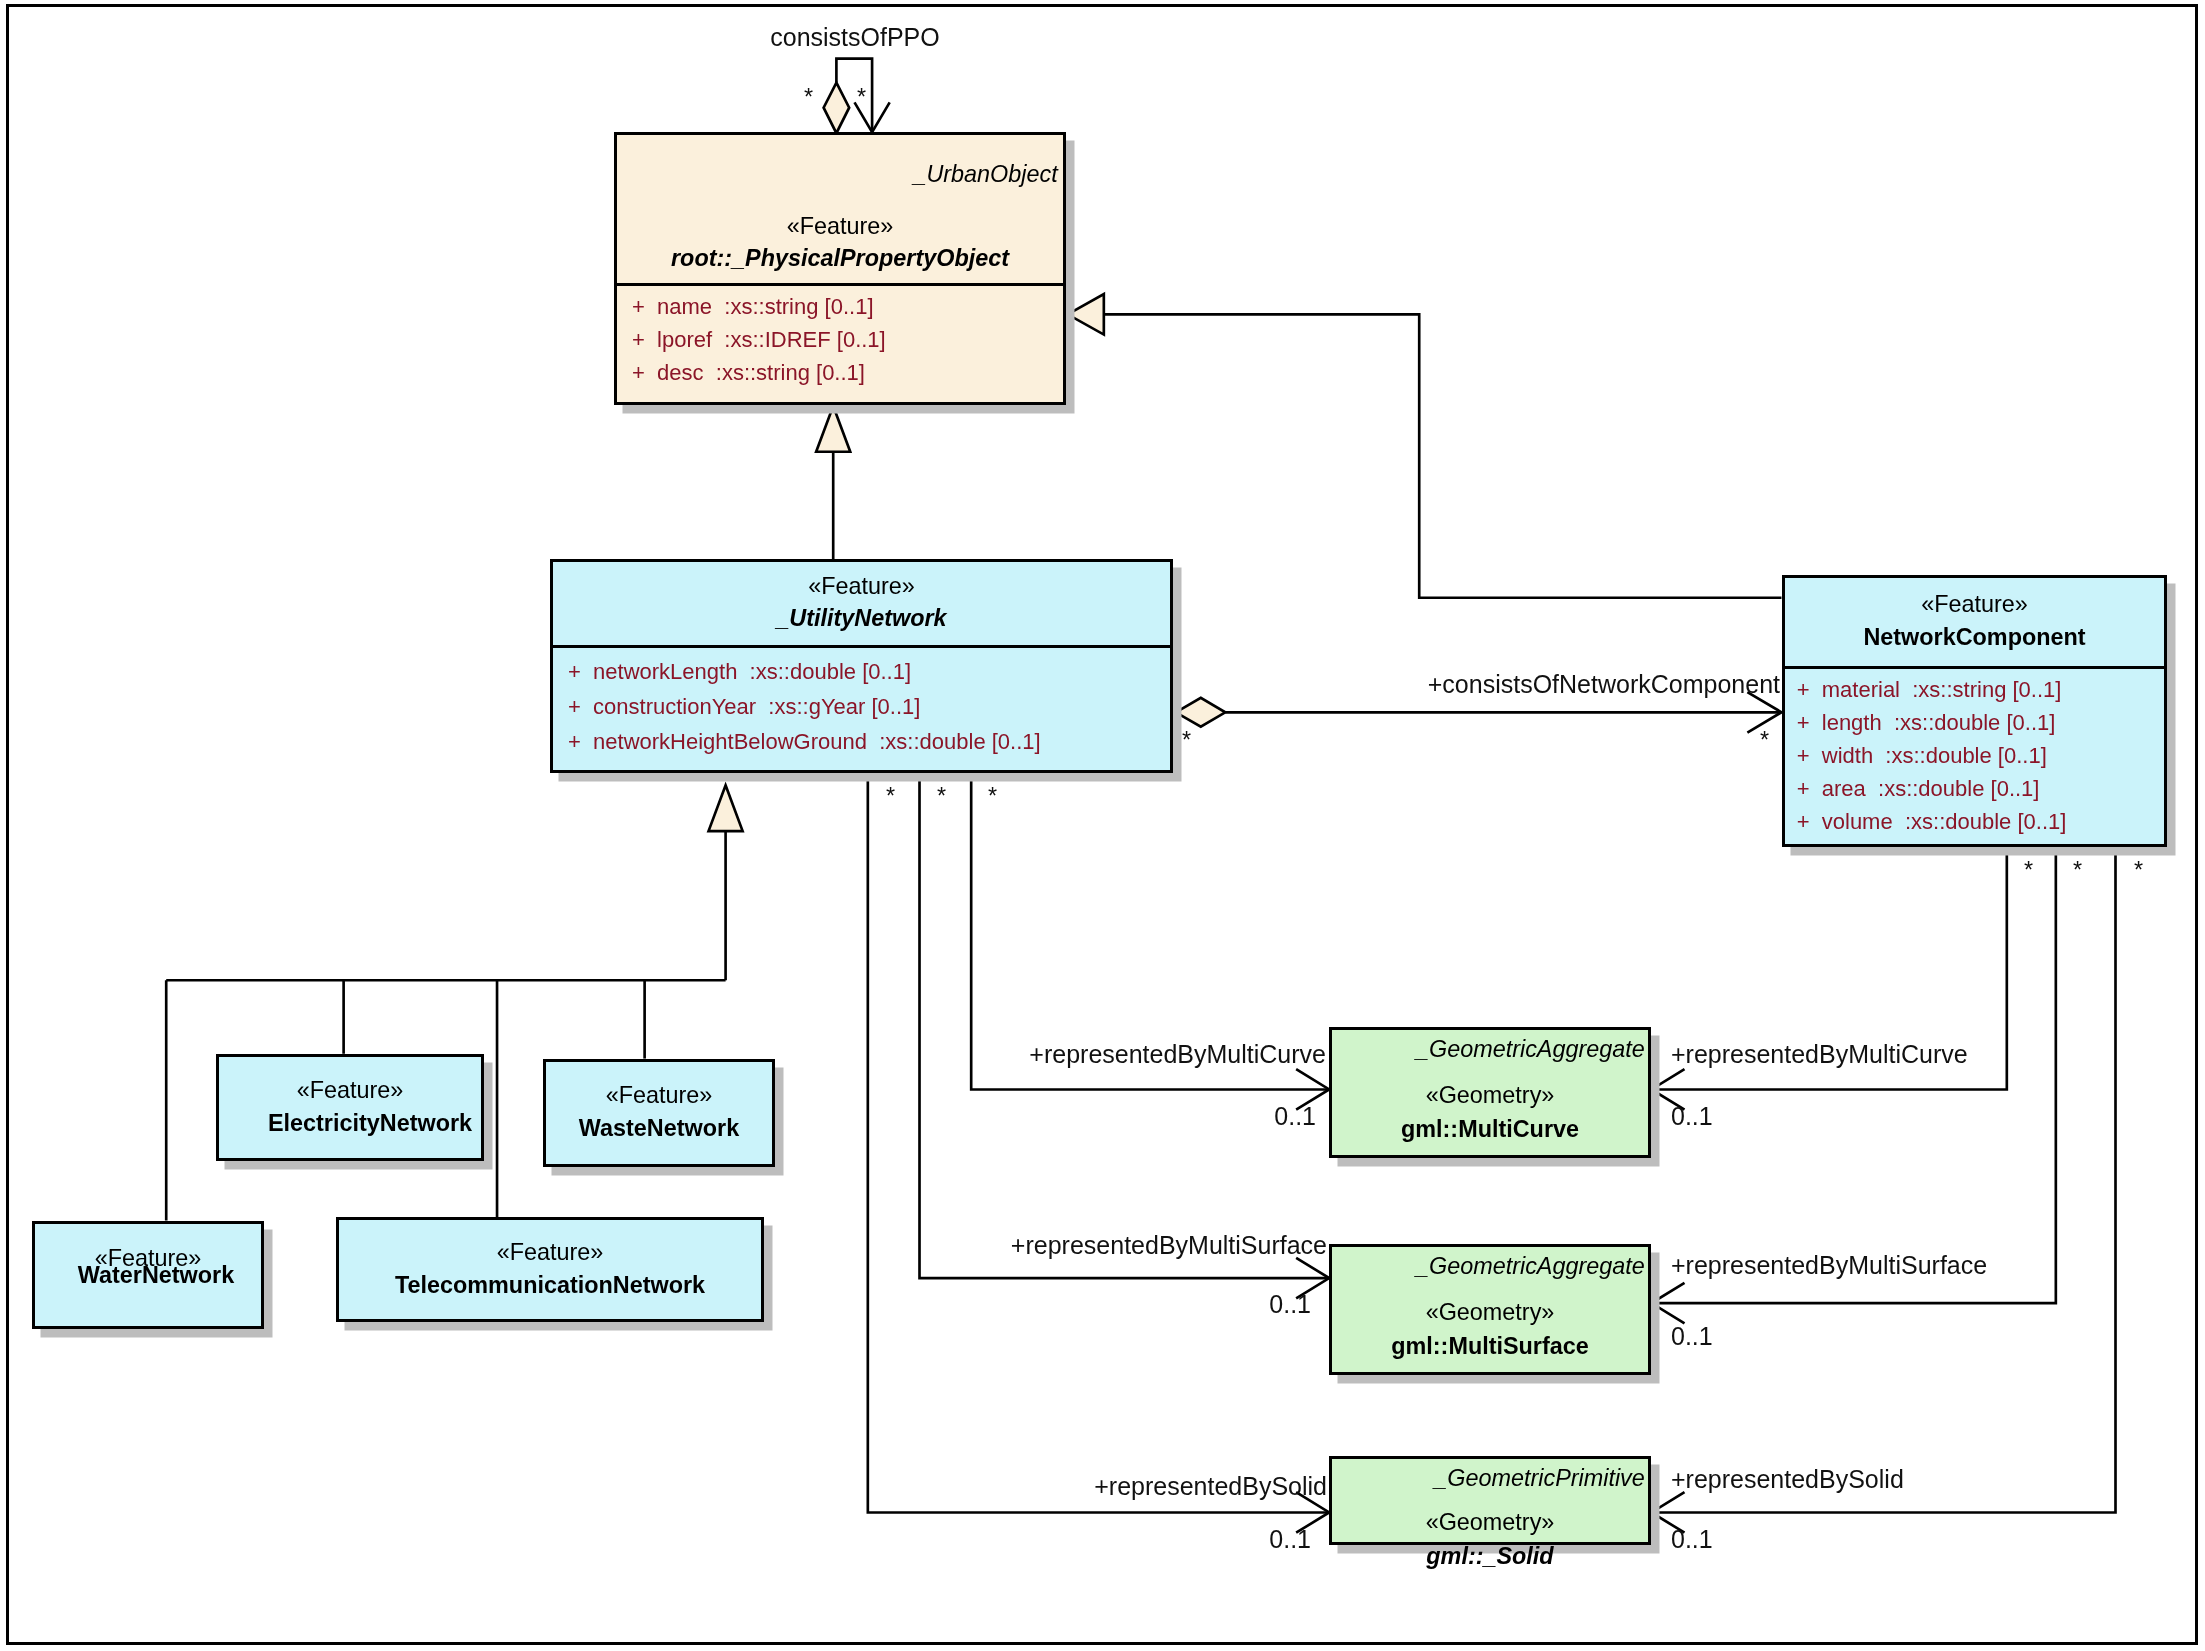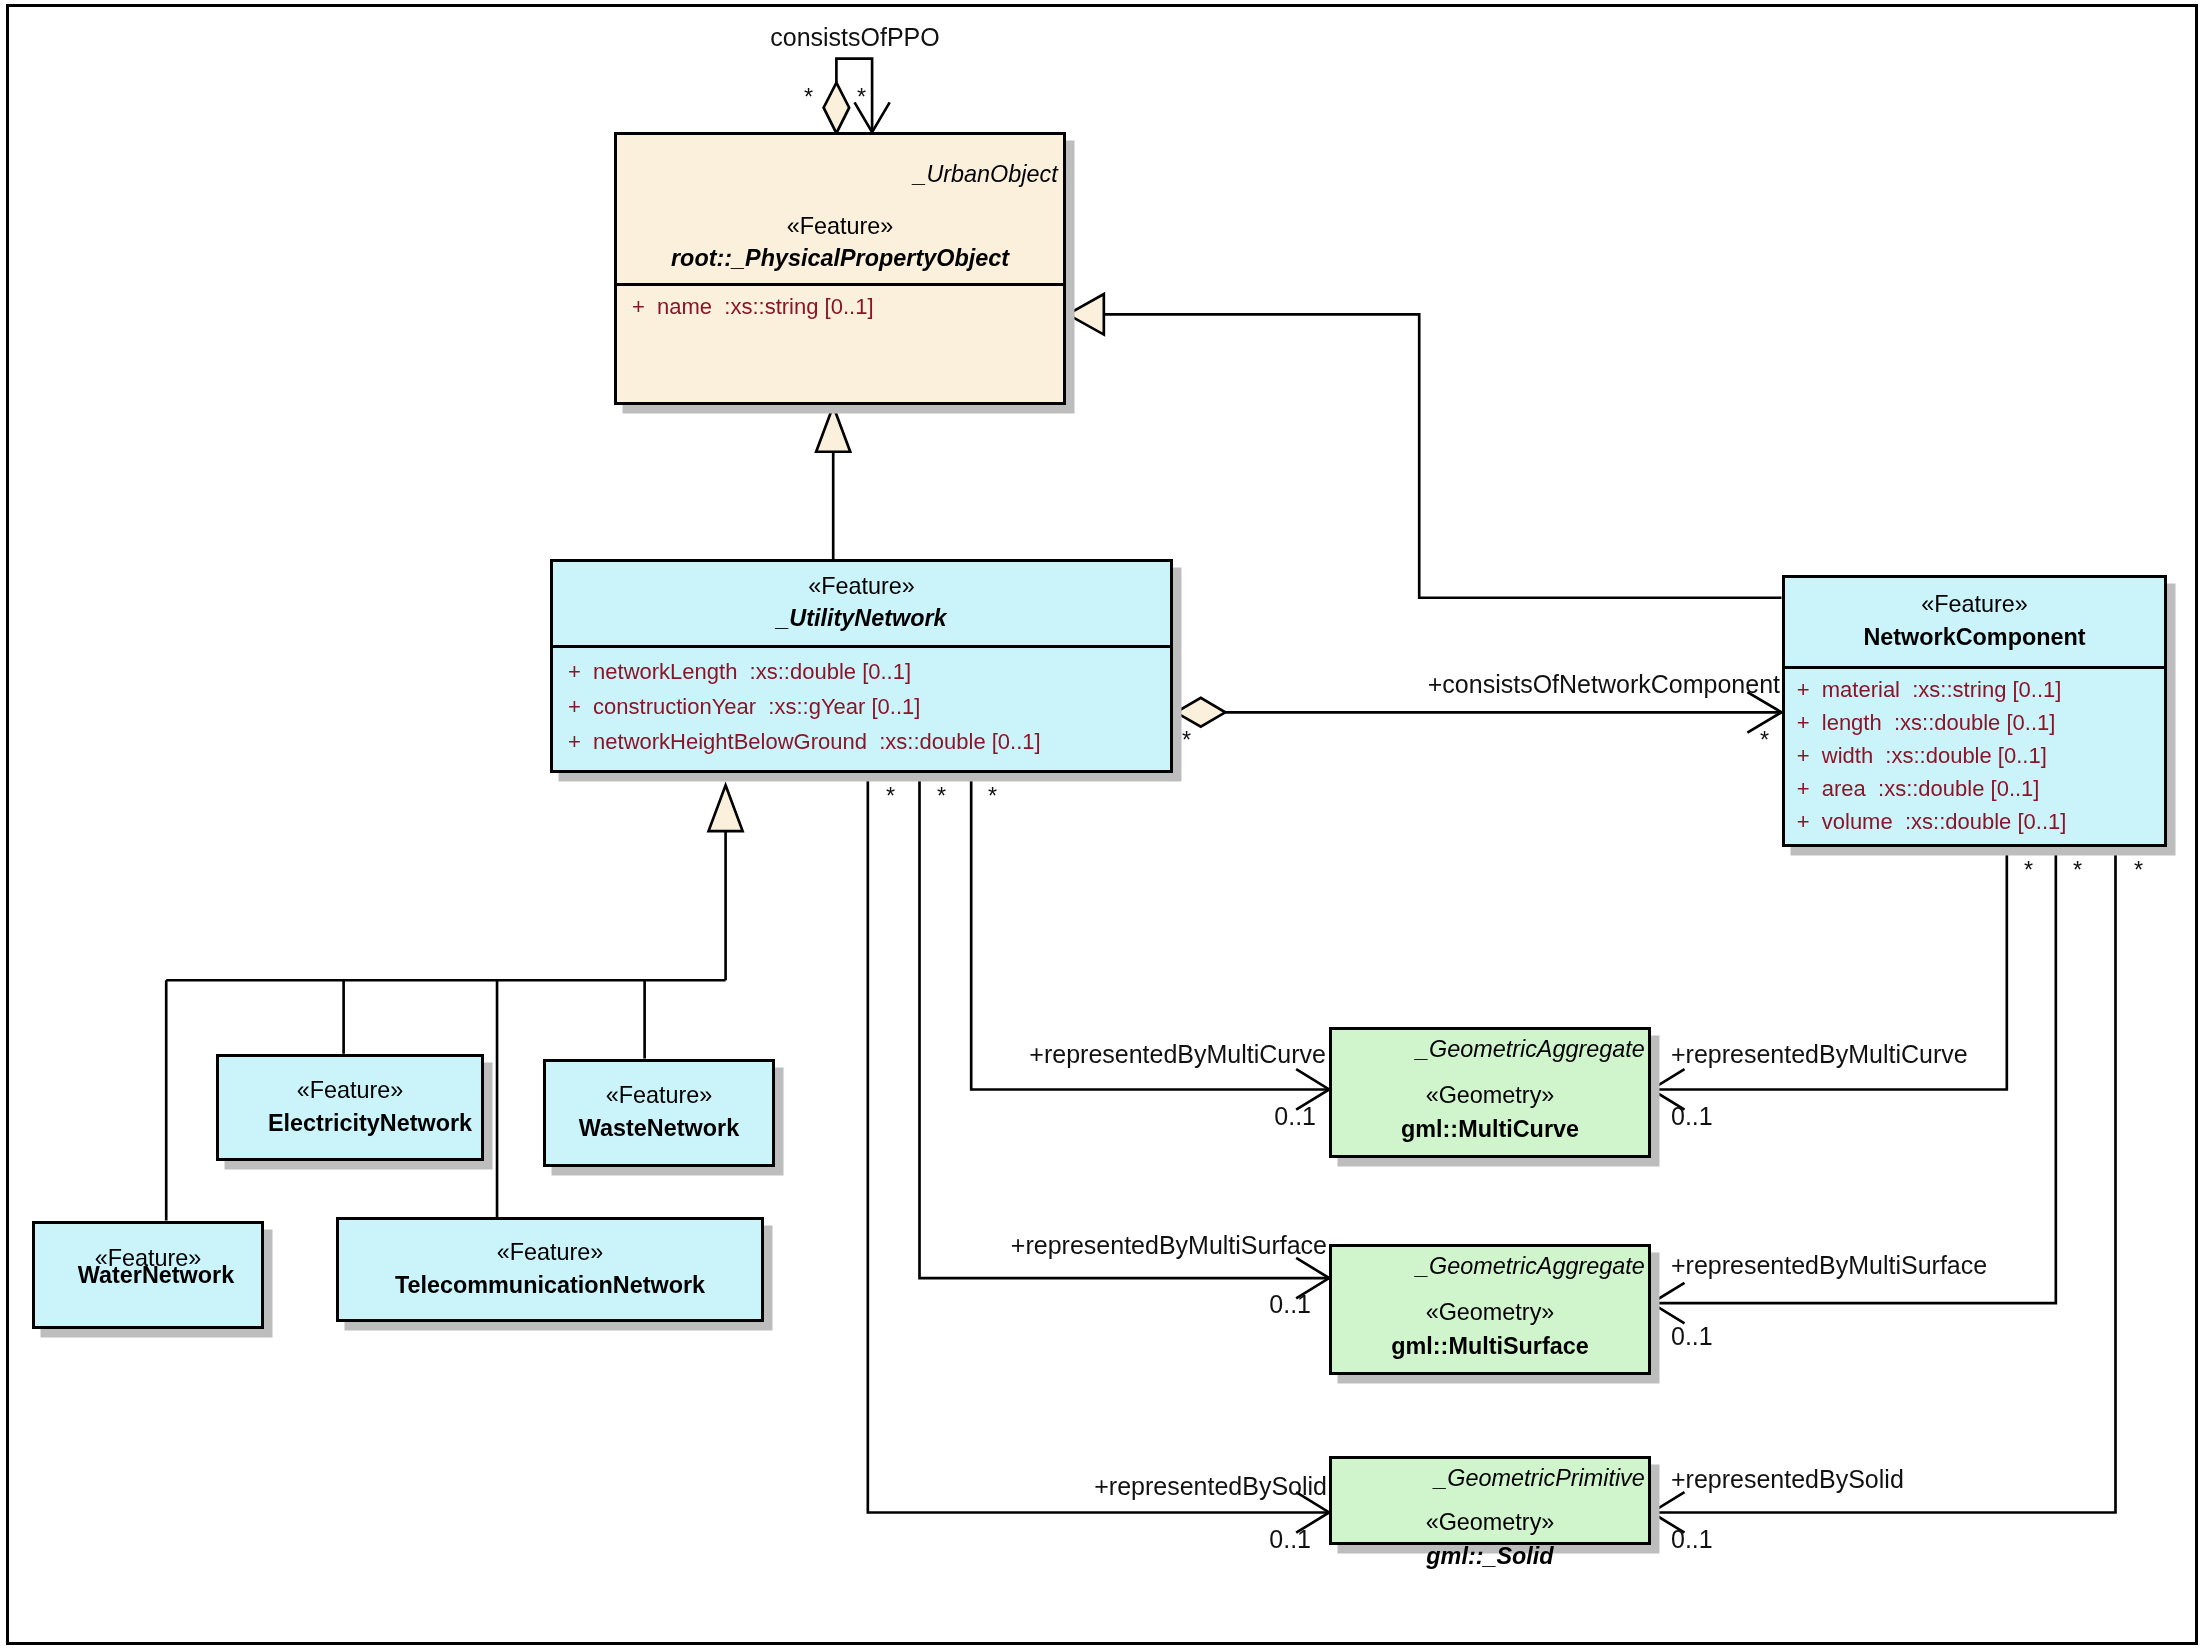--- a/index.html
+++ b/index.html
@@ -85,20 +85,22 @@
   <div id="frame"></div>
 
   <div class="box beige" style="left:614px;top:132px;width:452px;height:273px;">
     <div class="hdr" style="height:148px;">
       <div class="ctx" style="top:25.6px;">_UrbanObject</div>
       <div class="stereo" style="top:78px;">«Feature»</div>
       <div class="cname it" style="top:110px;">root::_PhysicalPropertyObject</div>
     </div>
     <div class="attrs" style="padding-top:4.3px;">
       <div class="attr">+  name  :xs::string [0..1]</div>
+      <div class="attr">+  lporef  :xs::IDREF [0..1]</div>
+      <div class="attr">+  desc  :xs::string [0..1]</div>
     </div>
   </div>
 
   <div class="box" style="left:550px;top:559px;width:623px;height:214px;">
     <div class="hdr" style="height:83px;">
       <div class="stereo" style="top:10.7px;">«Feature»</div>
       <div class="cname it" style="top:43px;">_UtilityNetwork</div>
     </div>
     <div class="attrs" style="padding-top:6.4px;">
       <div class="attr" style="line-height:35px;">+  networkLength  :xs::double [0..1]</div>

